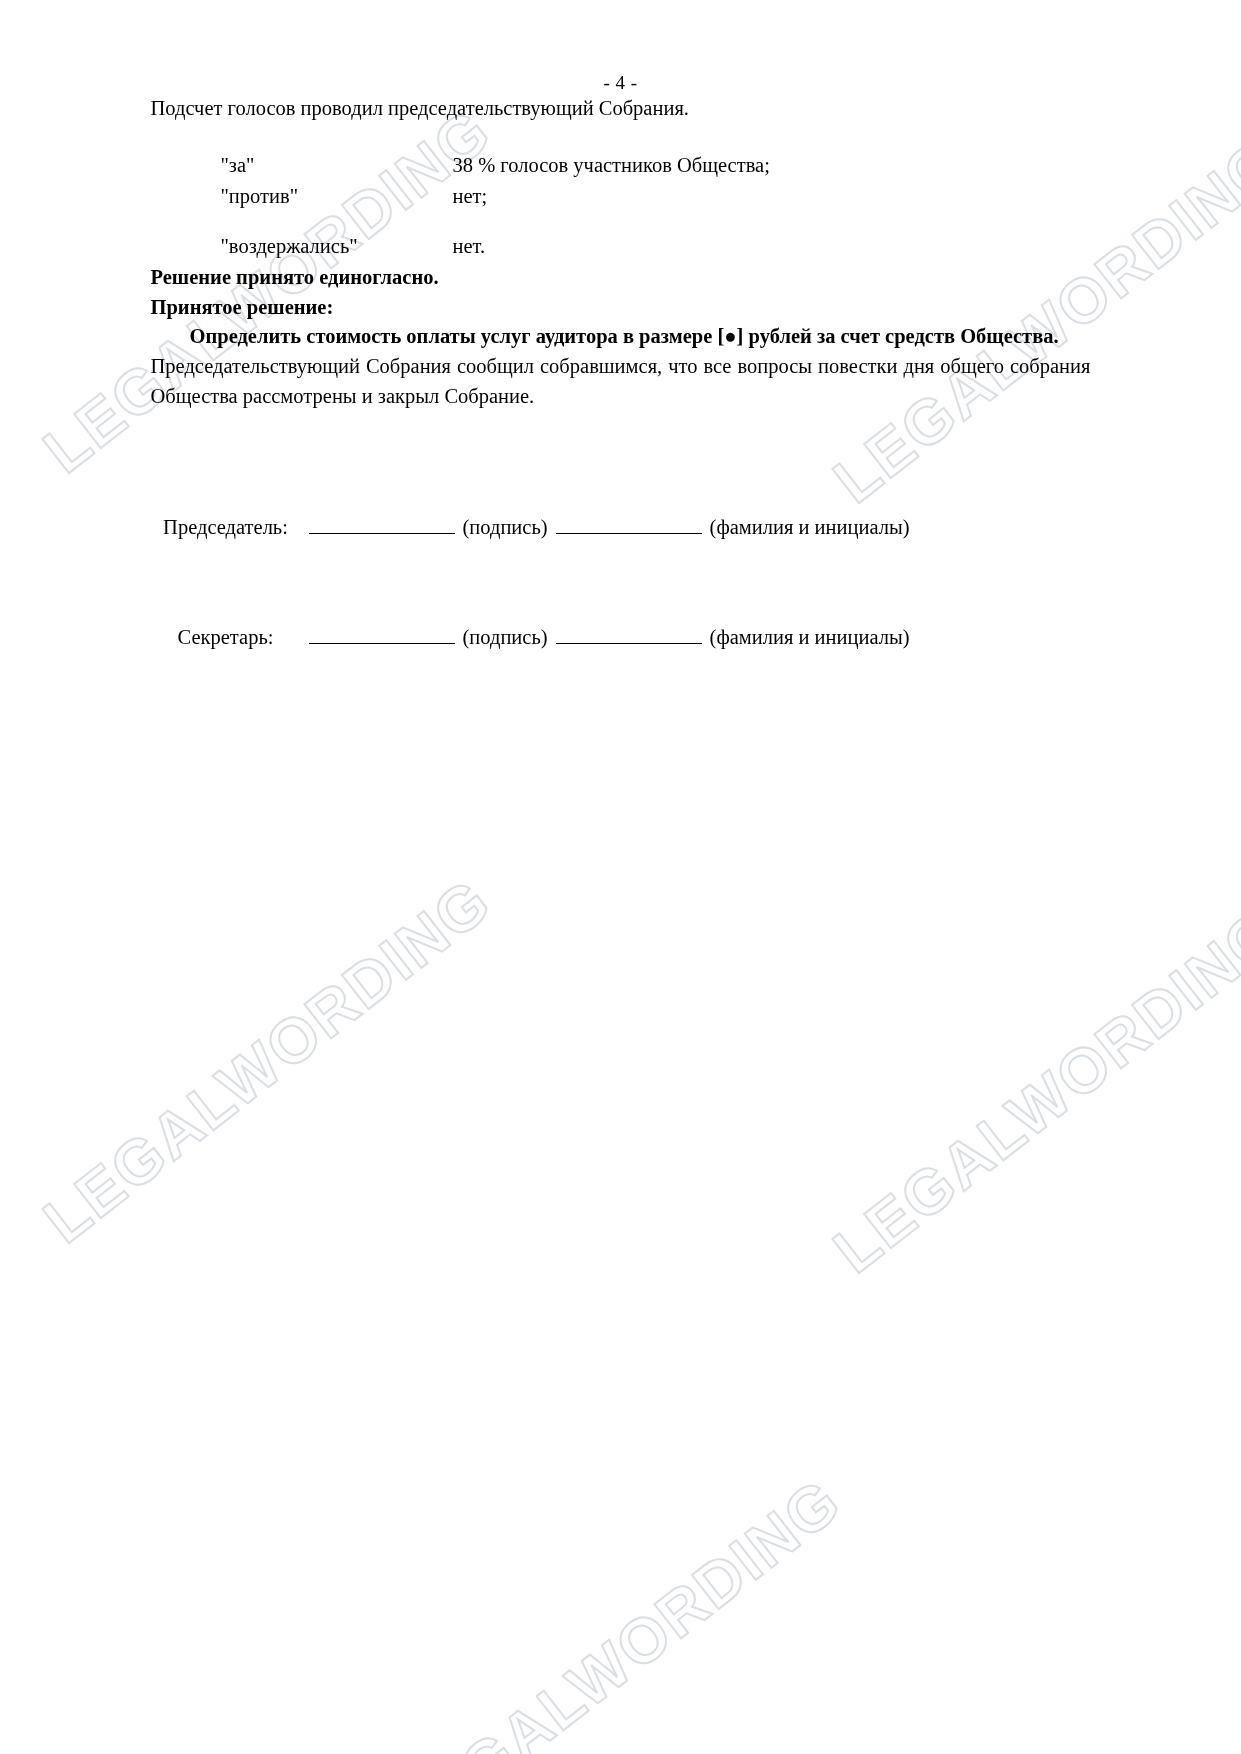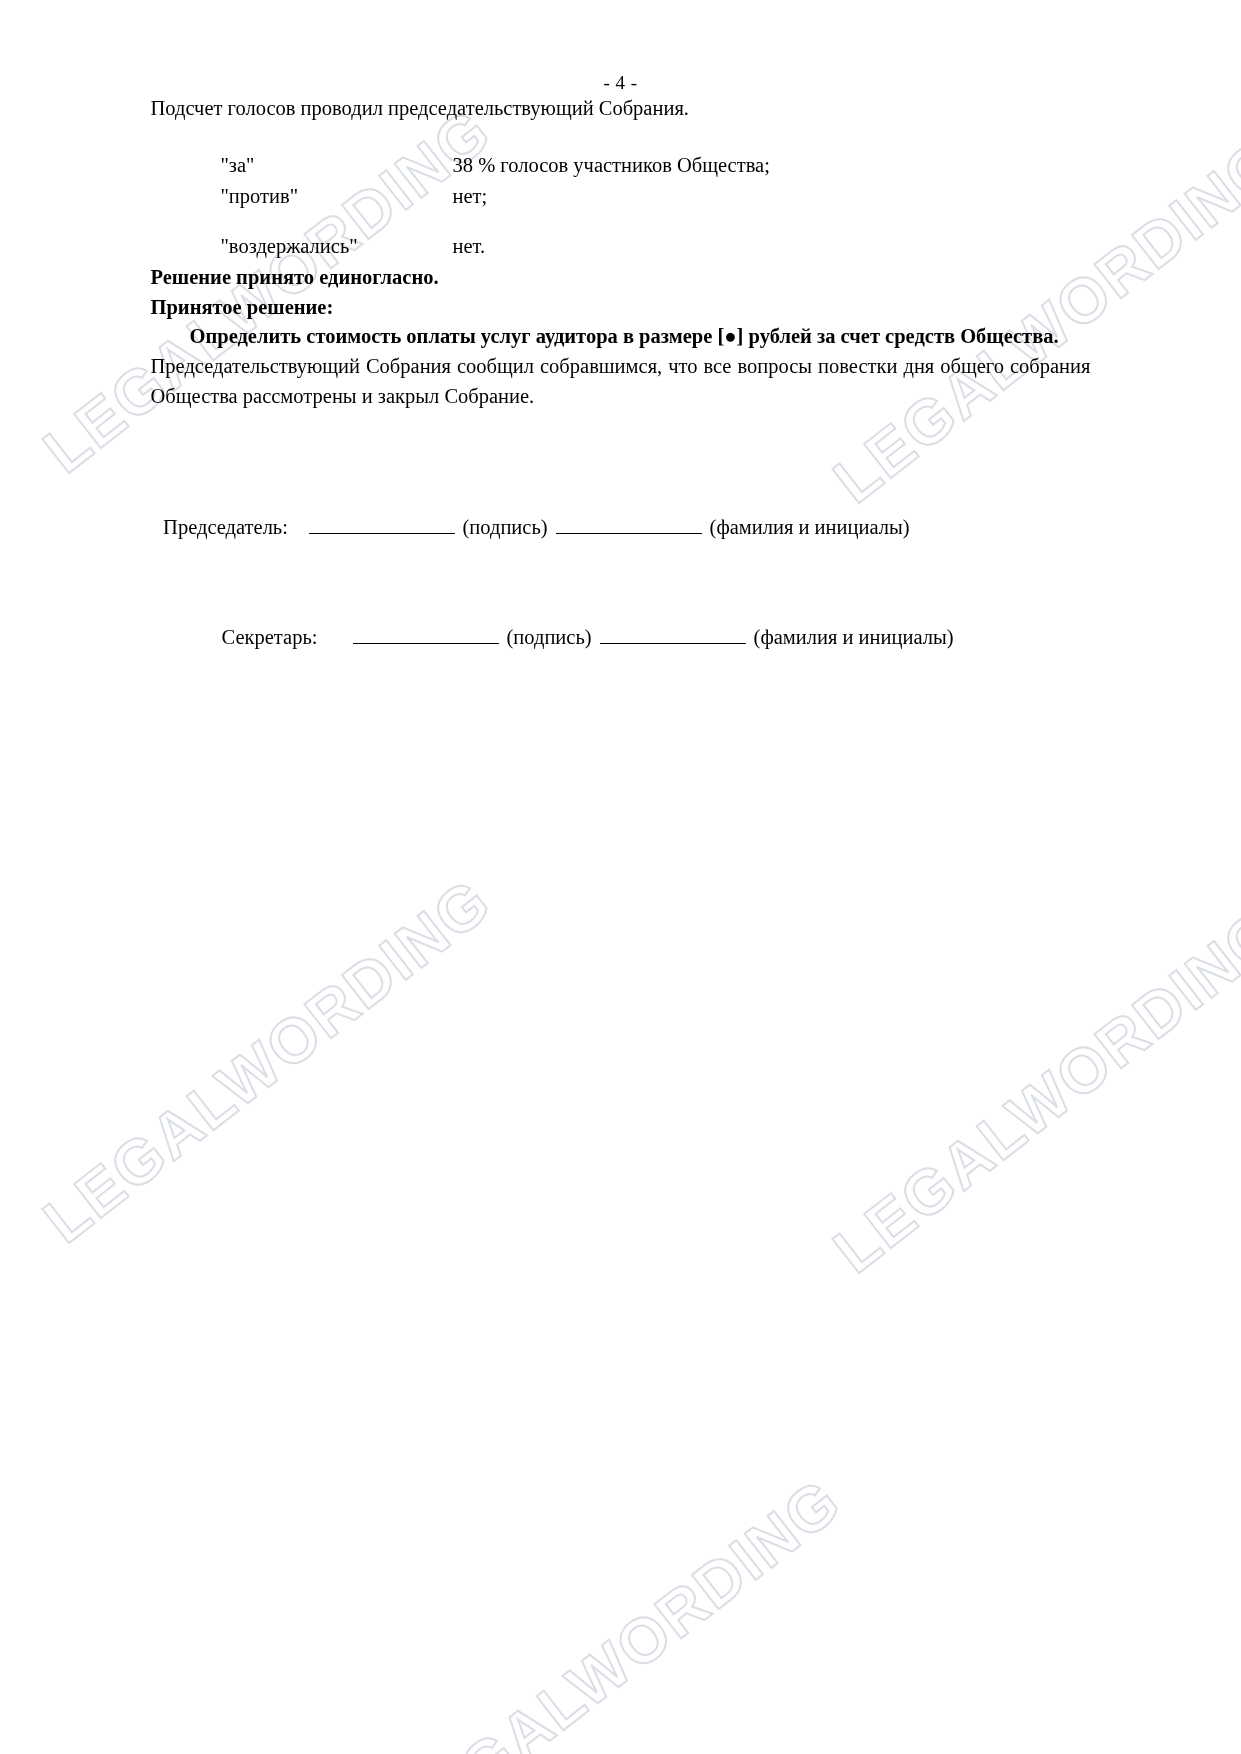--- a/index.html
+++ b/index.html
@@ -83,21 +83,21 @@
     line-height: 1.55;
   }
   table.votes td.label { width: 232px; }
 
   .sign-line {
     font-size: 20.5px;
     line-height: 1.5;
   }
   .sign-name { display: inline-block; text-align: center; }
   .sign-name-1 { width: 150px; }
-  .sign-name-2 { width: 150px; margin-left: 44px; }
+  .sign-name-2 { width: 150px; }
   .rule {
     display: inline-block;
     width: 146px;
     border-bottom: 1px solid #000;
     height: 0.9em;
     margin: 0 8px;
   }
   .rule-2 {
     display: inline-block;
     width: 146px;

